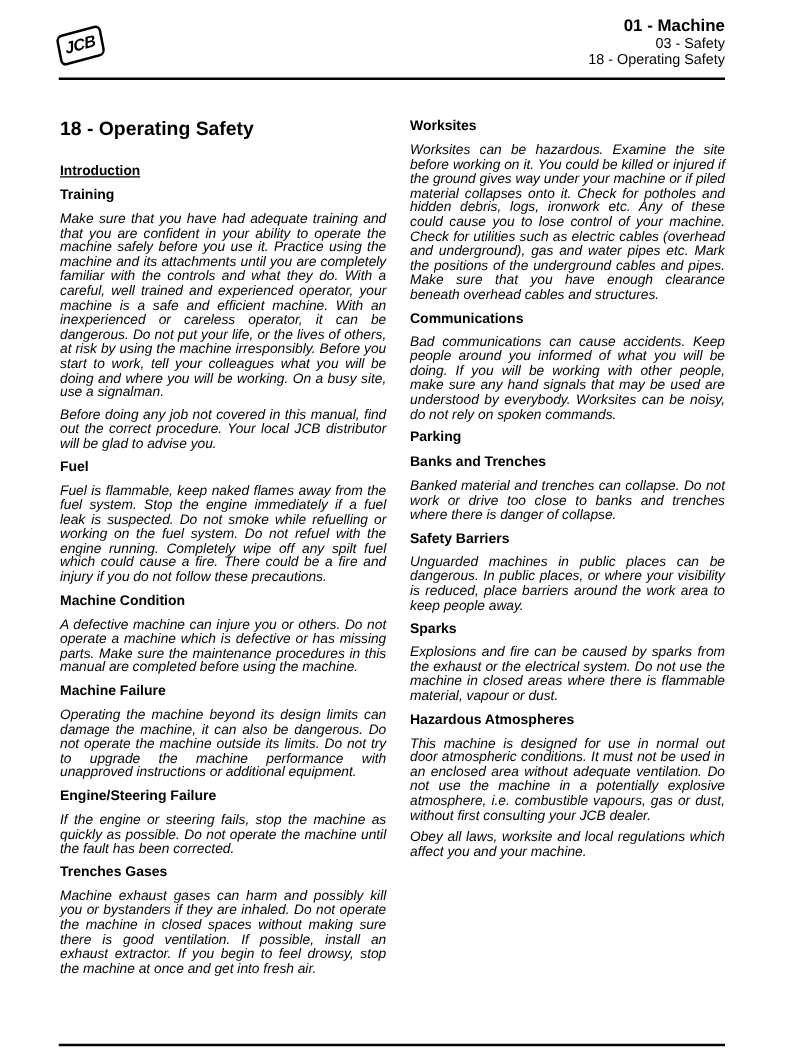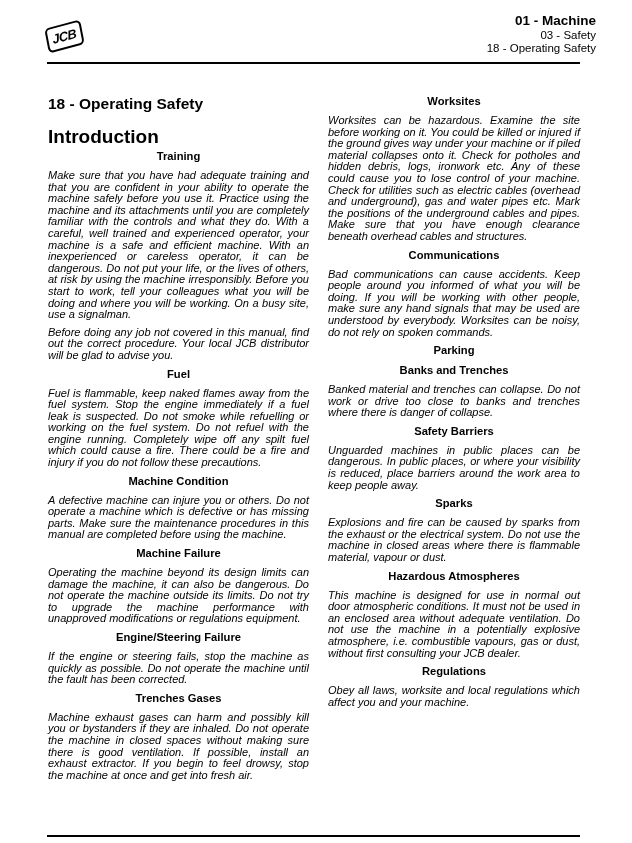--- a/index.html
+++ b/index.html
@@ -32,21 +32,21 @@
   .logo-badge span {
     font-weight: bold;
     font-style: italic;
     font-size: 13px;
     letter-spacing: -0.5px;
     color: #000;
   }
   .header-breadcrumbs {
     position: absolute;
     top: 13px;
-    right: 36px;
+    right: 52px;
     text-align: right;
   }
   .bc-chapter   { font-size: 13.5px; font-weight: bold; line-height: 16px; }
   .bc-section   { font-size: 11.5px; line-height: 13px; text-align: right; }
   .bc-subsection{ font-size: 11.5px; line-height: 13px; }
 
   .rule {
     position: absolute;
     left: 47px;
     width: 533px;
@@ -70,31 +70,31 @@
   .col-right { width: 252px; }
 
   .doc-title {
     margin: 0;
     font-size: 15.5px;
     font-weight: bold;
     line-height: 18px;
   }
   .doc-subtitle {
     margin: 15px 0 4px 0;
-    font-size: 19px;
+    font-size: 11px;
     font-weight: bold;
     line-height: 18px;
+    text-decoration: underline;
   }
 
   .sec-heading {
     margin: 6px 0 7px 0;
     font-size: 11.2px;
     font-weight: bold;
     line-height: 13px;
-    text-align: center;
   }
   .sections > .sec-heading:first-child { margin-top: 0; }
   .sec-para {
     margin: 0 0 6px 0;
     font-size: 11px;
     line-height: 11.6px;
     text-align: justify;
     font-style: italic;
   }
 </style>
@@ -123,21 +123,21 @@
       <h2 class="doc-subtitle">Introduction</h2>
       <div class="sections" id="left-sections">
           <h3 class="sec-heading">Training</h3>
           <p class="sec-para">Make sure that you have had adequate training and that you are confident in your ability to operate the machine safely before you use it. Practice using the machine and its attachments until you are completely familiar with the controls and what they do. With a careful, well trained and experienced operator, your machine is a safe and efficient machine. With an inexperienced or careless operator, it can be dangerous. Do not put your life, or the lives of others, at risk by using the machine irresponsibly. Before you start to work, tell your colleagues what you will be doing and where you will be working. On a busy site, use a signalman.</p>
           <p class="sec-para">Before doing any job not covered in this manual, find out the correct procedure. Your local JCB distributor will be glad to advise you.</p>
           <h3 class="sec-heading">Fuel</h3>
           <p class="sec-para">Fuel is flammable, keep naked flames away from the fuel system. Stop the engine immediately if a fuel leak is suspected. Do not smoke while refuelling or working on the fuel system. Do not refuel with the engine running. Completely wipe off any spilt fuel which could cause a fire. There could be a fire and injury if you do not follow these precautions.</p>
           <h3 class="sec-heading">Machine Condition</h3>
           <p class="sec-para">A defective machine can injure you or others. Do not operate a machine which is defective or has missing parts. Make sure the maintenance procedures in this manual are completed before using the machine.</p>
           <h3 class="sec-heading">Machine Failure</h3>
-          <p class="sec-para">Operating the machine beyond its design limits can damage the machine, it can also be dangerous. Do not operate the machine outside its limits. Do not try to upgrade the machine performance with unapproved modifications or regulations equipment.</p>
+          <p class="sec-para">Operating the machine beyond its design limits can damage the machine, it can also be dangerous. Do not operate the machine outside its limits. Do not try to upgrade the machine performance with unapproved instructions or additional equipment.</p>
           <h3 class="sec-heading">Engine/Steering Failure</h3>
           <p class="sec-para">If the engine or steering fails, stop the machine as quickly as possible. Do not operate the machine until the fault has been corrected.</p>
           <h3 class="sec-heading">Trenches Gases</h3>
           <p class="sec-para">Machine exhaust gases can harm and possibly kill you or bystanders if they are inhaled. Do not operate the machine in closed spaces without making sure there is good ventilation. If possible, install an exhaust extractor. If you begin to feel drowsy, stop the machine at once and get into fresh air.</p>
         </div>
     </div>
     <div class="col col-right">
       <div class="sections" id="right-sections">
           <h3 class="sec-heading">Worksites</h3>
           <p class="sec-para">Worksites can be hazardous. Examine the site before working on it. You could be killed or injured if the ground gives way under your machine or if piled material collapses onto it. Check for potholes and hidden debris, logs, ironwork etc. Any of these could cause you to lose control of your machine. Check for utilities such as electric cables (overhead and underground), gas and water pipes etc. Mark the positions of the underground cables and pipes. Make sure that you have enough clearance beneath overhead cables and structures.</p>
@@ -145,21 +145,20 @@
           <p class="sec-para">Bad communications can cause accidents. Keep people around you informed of what you will be doing. If you will be working with other people, make sure any hand signals that may be used are understood by everybody. Worksites can be noisy, do not rely on spoken commands.</p>
           <h3 class="sec-heading">Parking</h3>
           <h3 class="sec-heading">Banks and Trenches</h3>
           <p class="sec-para">Banked material and trenches can collapse. Do not work or drive too close to banks and trenches where there is danger of collapse.</p>
           <h3 class="sec-heading">Safety Barriers</h3>
           <p class="sec-para">Unguarded machines in public places can be dangerous. In public places, or where your visibility is reduced, place barriers around the work area to keep people away.</p>
           <h3 class="sec-heading">Sparks</h3>
           <p class="sec-para">Explosions and fire can be caused by sparks from the exhaust or the electrical system. Do not use the machine in closed areas where there is flammable material, vapour or dust.</p>
           <h3 class="sec-heading">Hazardous Atmospheres</h3>
           <p class="sec-para">This machine is designed for use in normal out door atmospheric conditions. It must not be used in an enclosed area without adequate ventilation. Do not use the machine in a potentially explosive atmosphere, i.e. combustible vapours, gas or dust, without first consulting your JCB dealer.</p>
-          <h3 class="sec-heading">Regulations</h3>
           <p class="sec-para">Obey all laws, worksite and local regulations which affect you and your machine.</p>
         </div>
     </div>
   </div>
 
   <div class="rule rule-bottom"></div>
 
 </div>
 
 </body></html>

